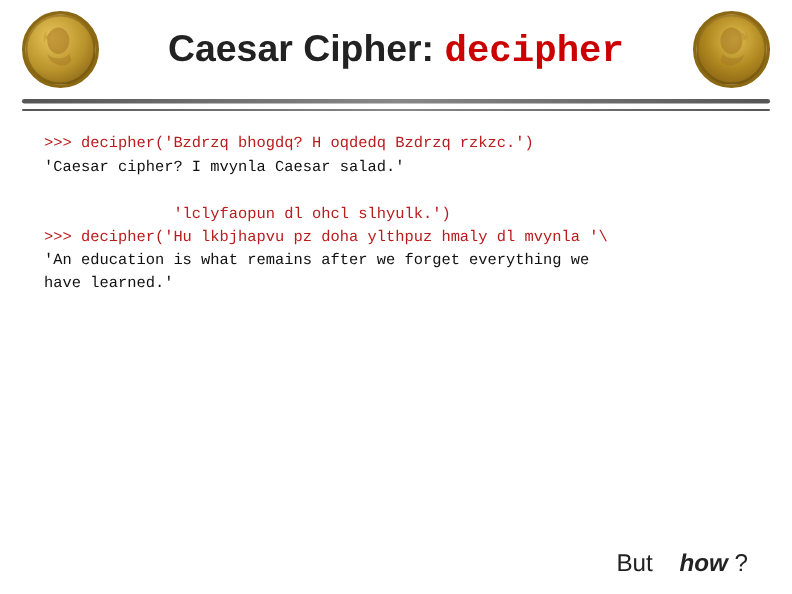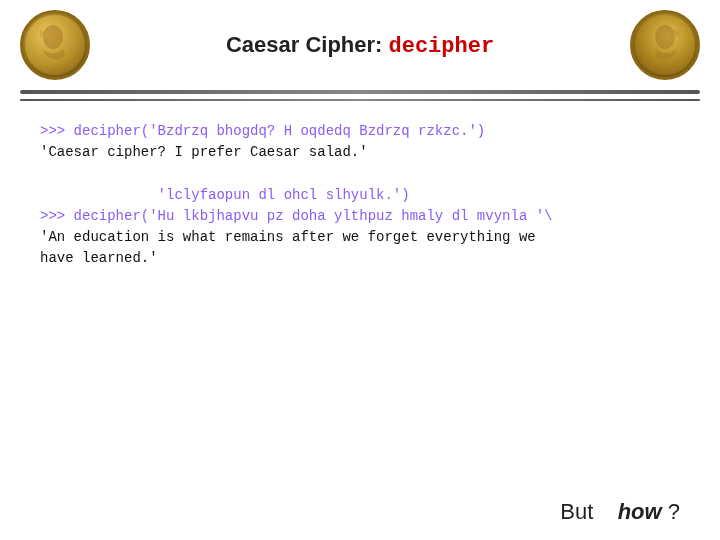--- a/index.html
+++ b/index.html
@@ -56,21 +56,21 @@
       background: radial-gradient(circle at 55% 35%, #e0c050, #b08820 50%, #7a5510);
       position: relative;
     }
 
     .header-title-area {
       flex: 1;
       text-align: center;
     }
 
     .header-title {
-      font-size: 22px;
+      font-size: 34px;
       font-weight: bold;
       color: #222222;
       font-family: Arial, sans-serif;
     }
 
     .header-title .decipher-word {
       color: #cc0000;
       font-family: 'Courier New', Courier, monospace;
       font-weight: bold;
     }
@@ -109,21 +109,21 @@
       font-size: 14px;
       color: #111111;
       line-height: 1.5;
     }
 
     .code-block {
       margin-bottom: 22px;
     }
 
     .prompt-line {
-      color: #8b5cf6;
+      color: #b91c1c;
     }
 
     .output-line {
       color: #111111;
     }
 
     
     .footer {
       position: absolute;
       bottom: 15px;
@@ -184,21 +184,21 @@
     </div>
   </div>
 
   <div class="header-divider"></div>
   <div class="header-divider-thin"></div>
 
   <div class="content">
 
     <div class="code-block">
       <div class="prompt-line">&gt;&gt;&gt; decipher('Bzdrzq bhogdq? H oqdedq Bzdrzq rzkzc.')</div>
-      <div class="output-line">'Caesar cipher? I prefer Caesar salad.'</div>
+      <div class="output-line">'Caesar cipher? I mvynla Caesar salad.'</div>
     </div>
 
     <div class="code-block">
       <div class="prompt-line">&nbsp;&nbsp;&nbsp;&nbsp;&nbsp;&nbsp;&nbsp;&nbsp;&nbsp;&nbsp;&nbsp;&nbsp;&nbsp;&nbsp;'lclyfaopun dl ohcl slhyulk.')</div>
       <div class="prompt-line">&gt;&gt;&gt; decipher('Hu lkbjhapvu pz doha ylthpuz hmaly dl mvynla '\</div>
       <div class="output-line">'An education is what remains after we forget everything we</div>
       <div class="output-line">have learned.'</div>
     </div>
 
 

